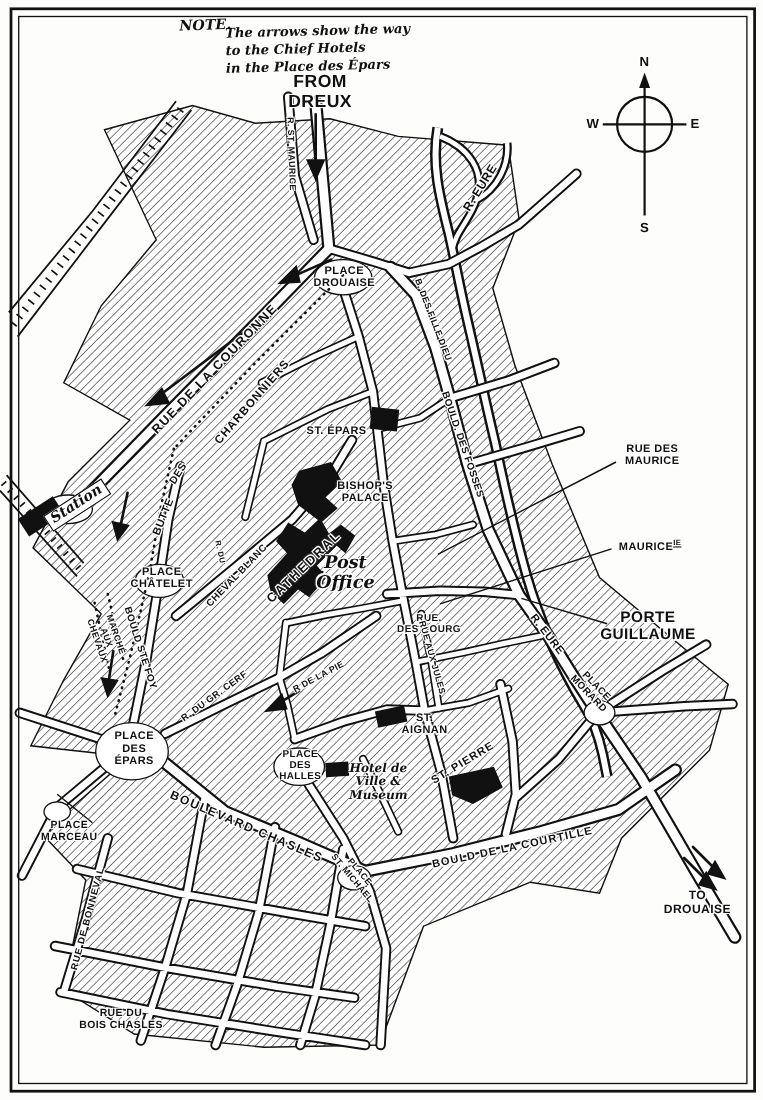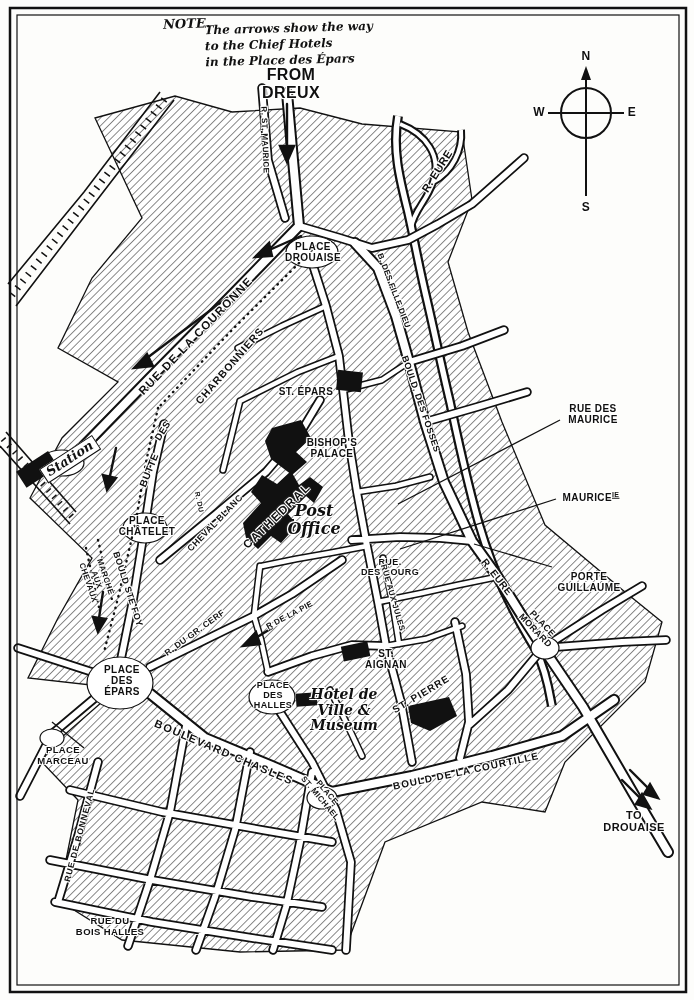--- a/index.html
+++ b/index.html
@@ -153,53 +153,53 @@
 <div class="lbl" style="left:277px;top:516px;font-size:11.5px;letter-spacing:2px;transform:translate(-50%,-50%) rotate(-44deg)">CATHEDRAL</div>
 <div class="lbl script" style="left:314px;top:520px;font-size:16px">Post
 Office</div>
 <div class="lbl" style="left:215px;top:523px;font-size:9px;transform:translate(-50%,-50%) rotate(-46deg)">CHEVAL BLANC</div>
 <div class="lbl" style="left:199px;top:502px;font-size:7px;transform:translate(-50%,-50%) rotate(78deg)">R. DU</div>
 <div class="lbl script boxed" style="left:70px;top:459px;font-size:13px;transform:translate(-50%,-50%) rotate(-33deg)">Station</div>
 <div class="lbl" style="left:147px;top:526px;font-size:10px">PLACE
 CHÂTELET</div>
 <div class="lbl" style="left:390px;top:567px;font-size:9px">RUE.
 DES BOURG</div>
-<div class="lbl" style="left:589px;top:582px;font-size:10px">PORTE
+<div class="lbl" style="left:589px;top:569px;font-size:14px">PORTE
 GUILLAUME</div>
 <div class="lbl" style="left:497px;top:577px;font-size:10px;transform:translate(-50%,-50%) rotate(52deg)">R. EURE</div>
 <div class="lbl" style="left:539px;top:627px;font-size:9px;transform:translate(-50%,-50%) rotate(46deg)">PLACE
 MORARD</div>
 <div class="lbl" style="left:96px;top:580px;font-size:8px;transform:translate(-50%,-50%) rotate(71deg)">MARCHÉ
 AUX
 CHEVAUX</div>
 <div class="lbl" style="left:128px;top:589px;font-size:9px;transform:translate(-50%,-50%) rotate(72deg)">BOULD STE FOY</div>
 <div class="lbl" style="left:392px;top:598px;font-size:8px;transform:translate(-50%,-50%) rotate(74deg)">RUE AUX JULES</div>
 <div class="lbl" style="left:290px;top:616px;font-size:8px;transform:translate(-50%,-50%) rotate(-28deg)">R DE LA PIE</div>
 <div class="lbl" style="left:195px;top:633px;font-size:8.5px;transform:translate(-50%,-50%) rotate(-36deg)">R. DU GR. CERF</div>
 <div class="lbl" style="left:122px;top:681px;font-size:10px">PLACE
 DES
 ÉPARS</div>
 <div class="lbl" style="left:273px;top:695px;font-size:9px">PLACE
 DES
 HALLES</div>
 <div class="lbl" style="left:386px;top:659px;font-size:10px">ST.
 AIGNAN</div>
-<div class="lbl script" style="left:344px;top:711px;font-size:14px">Hotel de
+<div class="lbl script" style="left:344px;top:711px;font-size:11px">Hotel de
 Ville &amp;
 Museum</div>
 <div class="lbl" style="left:421px;top:694px;font-size:10px;letter-spacing:1px;transform:translate(-50%,-50%) rotate(-31deg)">ST. PIERRE</div>
 <div class="lbl" style="left:323px;top:796px;font-size:8px;transform:translate(-50%,-50%) rotate(50deg)">PLACE
 ST. MICHAEL</div>
 <div class="lbl" style="left:63px;top:756px;font-size:9.5px">PLACE
 MARCEAU</div>
 <div class="lbl" style="left:80px;top:835px;font-size:8.5px;letter-spacing:1px;transform:translate(-50%,-50%) rotate(-75deg)">RUE DE BONNEVAL</div>
 <div class="lbl" style="left:224px;top:752px;font-size:11px;letter-spacing:1.5px;transform:translate(-50%,-50%) rotate(23deg)">BOULEVARD CHASLES</div>
 <div class="lbl" style="left:466px;top:771px;font-size:10px;letter-spacing:1px;transform:translate(-50%,-50%) rotate(-12deg)">BOULD DE LA COURTILLE</div>
 <div class="lbl" style="left:110px;top:927px;font-size:9.5px">RUE DU
-BOIS HALLES</div>
+BOIS CHASLES</div>
 <div class="lbl" style="left:634px;top:821px;font-size:11px">TO
 DROUAISE</div>
 
 <div class="lbl" style="left:586px;top:57px;font-size:12px">N</div>
 <div class="lbl" style="left:586px;top:208px;font-size:12px">S</div>
 <div class="lbl" style="left:632px;top:113px;font-size:12px">E</div>
 <div class="lbl" style="left:539px;top:113px;font-size:12px">W</div>
 
 </div>
 

